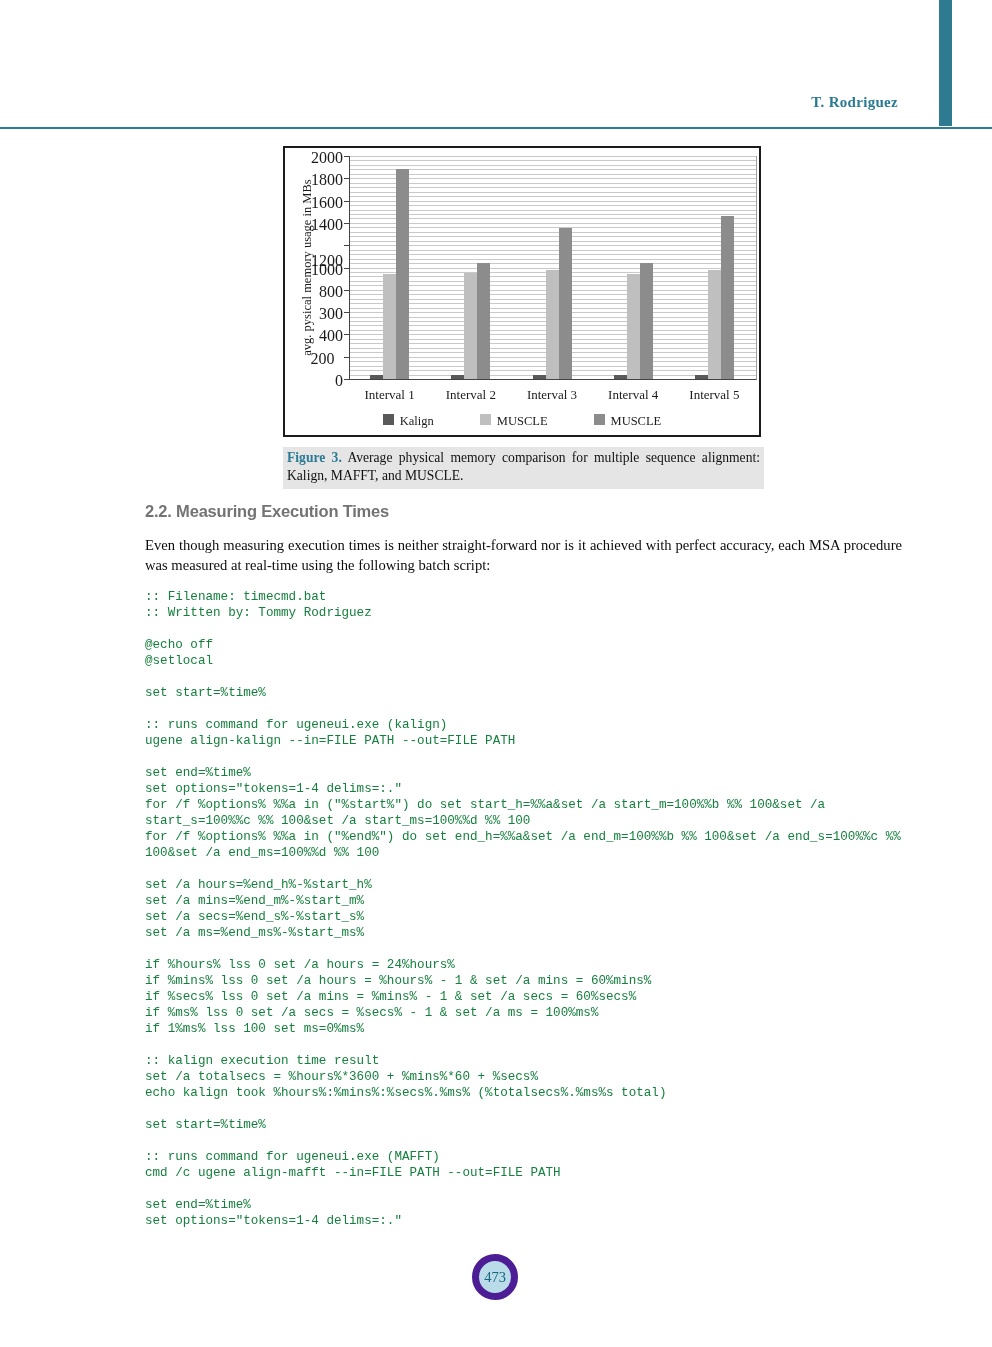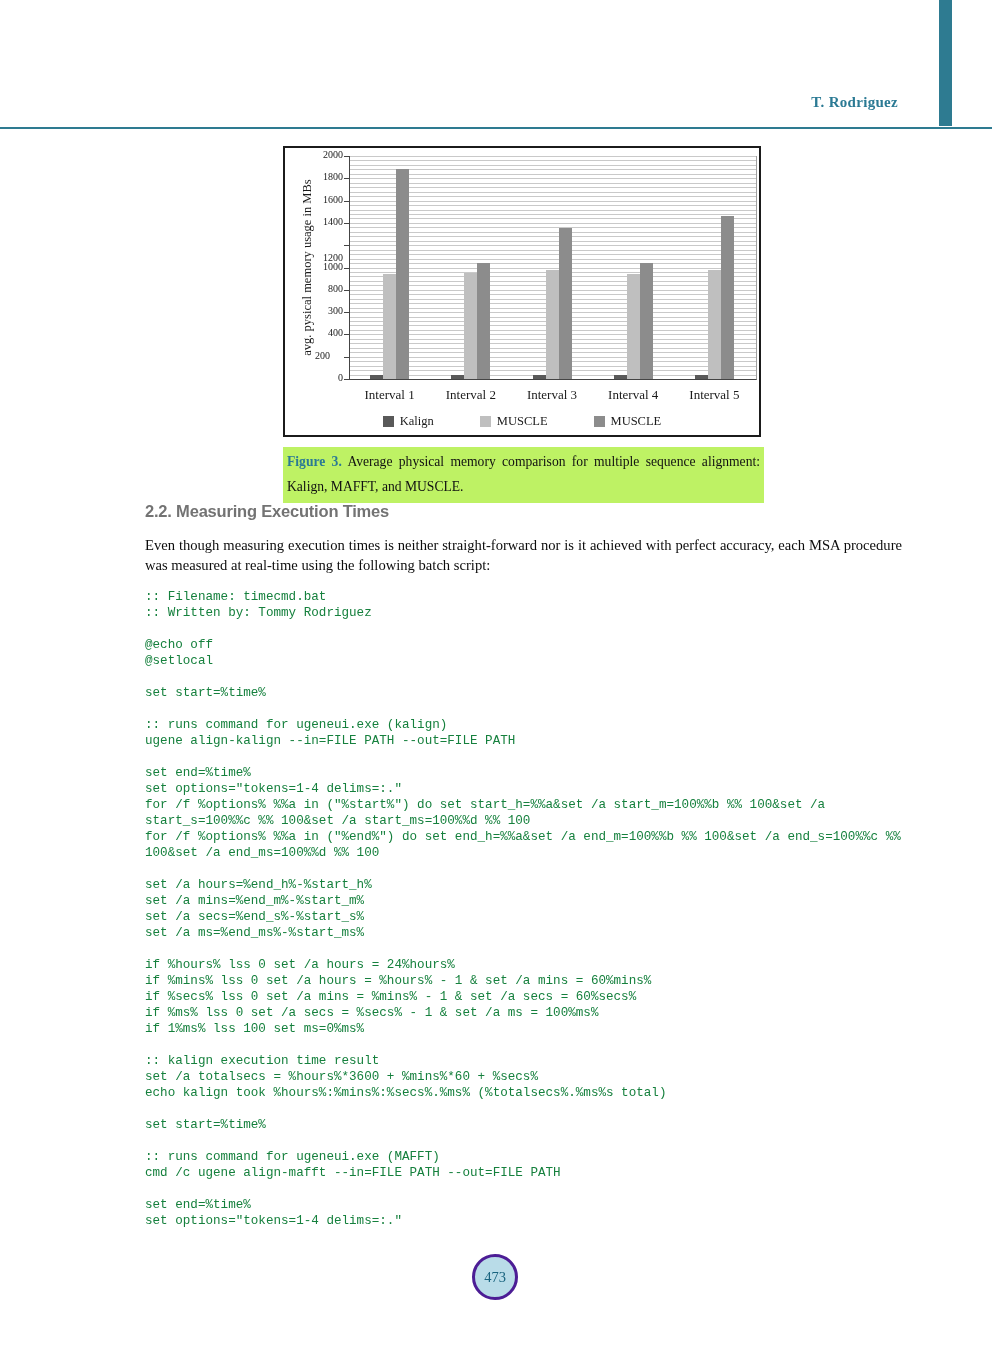--- a/index.html
+++ b/index.html
@@ -28,36 +28,36 @@
   }
   .plot-area {
     position:absolute; left:64px; top:8px; width:406px; height:223px;
     background:repeating-linear-gradient(to bottom, #c9c9c9 0px, #c9c9c9 1px, #ffffff 1px, #ffffff 4.46px);
     border-left:1px solid #444444; border-bottom:1px solid #444444; border-right:1px solid #a0a0a0;
   }
   .y-axis-label {
     position:absolute; left:-93px; top:112px; width:230px; height:15px;
     transform:rotate(-90deg); text-align:center; font-size:12.5px; color:#1a1a1a;
   }
-  .ytick-label { position:absolute; width:41px; text-align:right; font-size:10px; }
+  .ytick-label { position:absolute; width:41px; text-align:right; font-size:16px; }
   .ytick-mark  { position:absolute; width:5px; height:1px; background:#444444; }
   .xtick-label { position:absolute; width:100px; text-align:center; font-size:13px; }
   .bar { position:absolute; }
   .chart-legend {
     position:absolute; left:0; top:266px; width:100%;
     display:flex; justify-content:center; gap:46px; font-size:12.5px;
   }
-  .legend-item { display:flex; align-items:center; }
+  .legend-item { display:flex; }
   .legend-marker { display:inline-block; width:11px; height:11px; margin-right:6px; }
 
   
   .figure-caption {
     position:absolute; left:283px; top:447px; width:481px; box-sizing:border-box;
-    background:#bef264; padding:2px 4px 4px 4px;
-    font-size:13.6px; line-height:25px; text-align:justify; color:#111111;
+    background:#e5e5e5; padding:2px 4px 4px 4px;
+    font-size:13.6px; line-height:18px; text-align:justify; color:#111111;
   }
   .cap-label { color:#2b7a94; font-weight:bold; }
 
   
   .section-heading {
     position:absolute; left:145px; top:502px;
     font-family:"Liberation Sans", sans-serif; font-weight:bold;
     font-size:16.5px; letter-spacing:-0.2px; color:#737373;
   }
   .body-par {
@@ -69,21 +69,21 @@
   .batch-script {
     position:absolute; left:145px; top:589px; margin:0;
     font-family:"Liberation Mono", monospace;
     font-size:12.6px; line-height:16px; color:#15803d; white-space:pre;
   }
 
   
   .page-circle {
     position:absolute; left:472px; top:1254px; width:46px; height:46px;
     box-sizing:border-box; border-radius:50%;
-    background:#b9dce8; border:3px solid #4c1d95;
+    background:#b9dce8; border:7px solid #4c1d95;
     display:flex; align-items:center; justify-content:center;
     font-size:14.5px; color:#17637e;
   }
 </style>
 </head>
 <body>
 
 <div class="page">
 
   <div class="header-author">T. Rodriguez</div>

